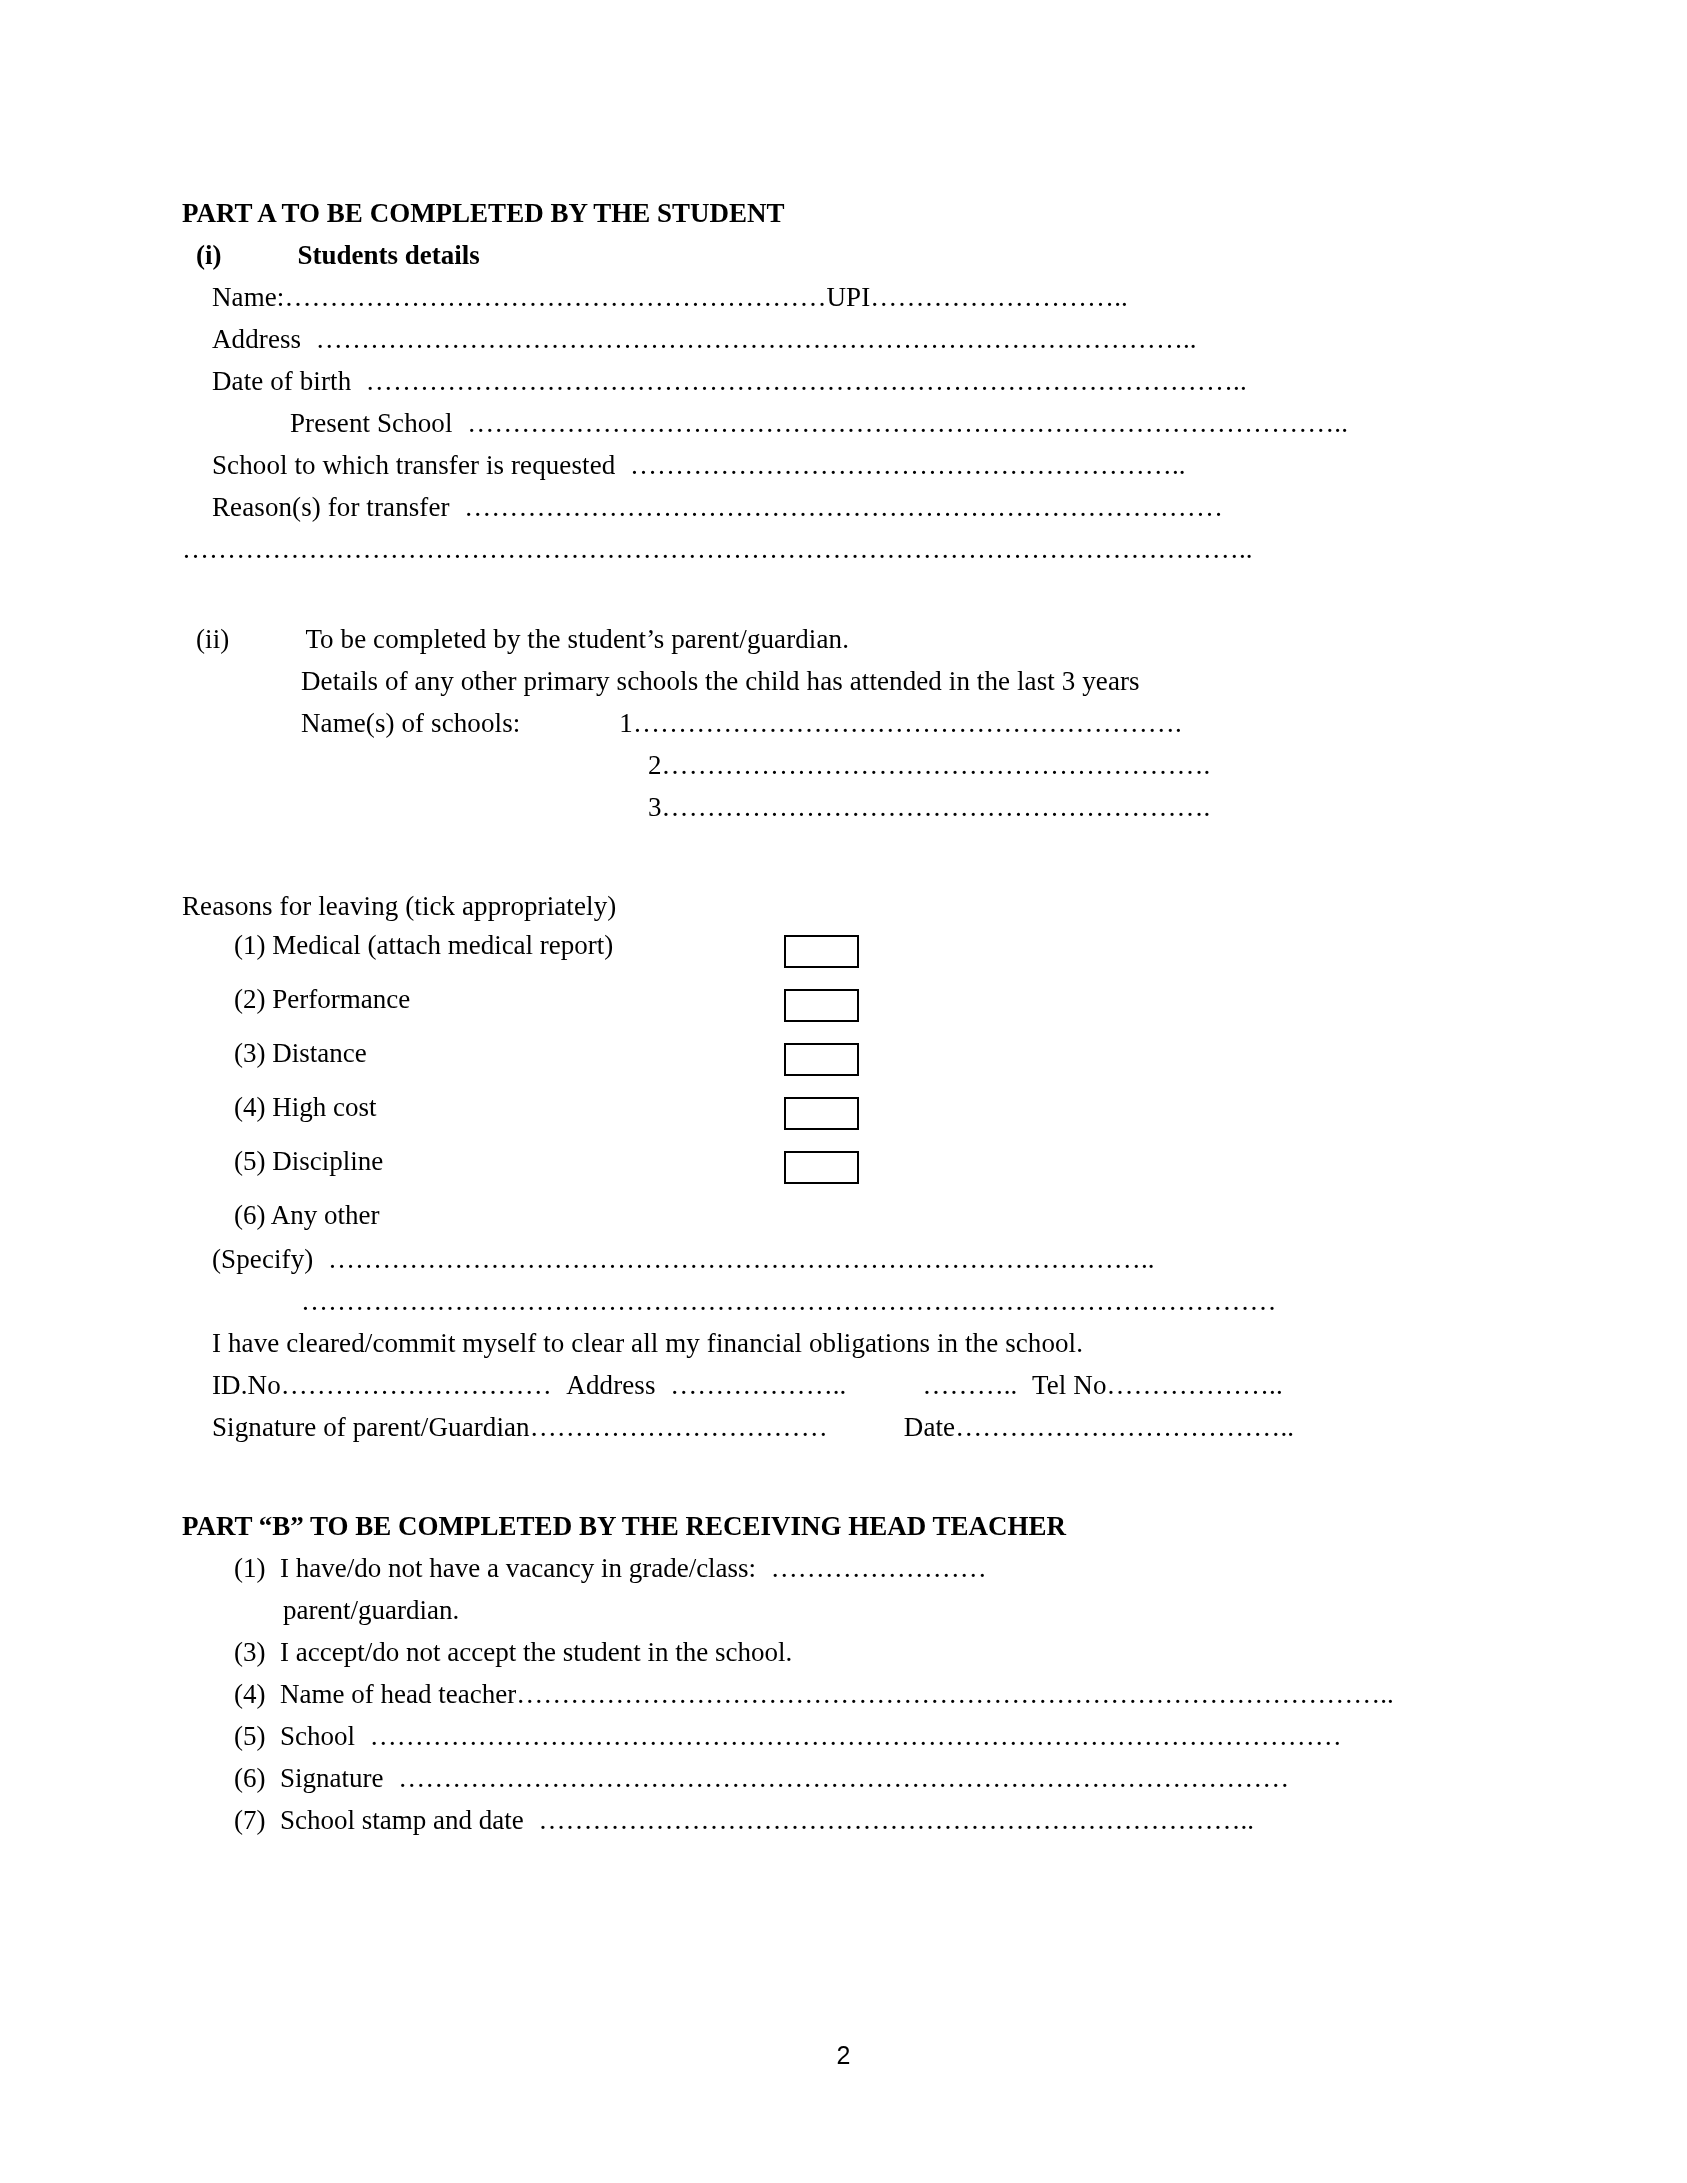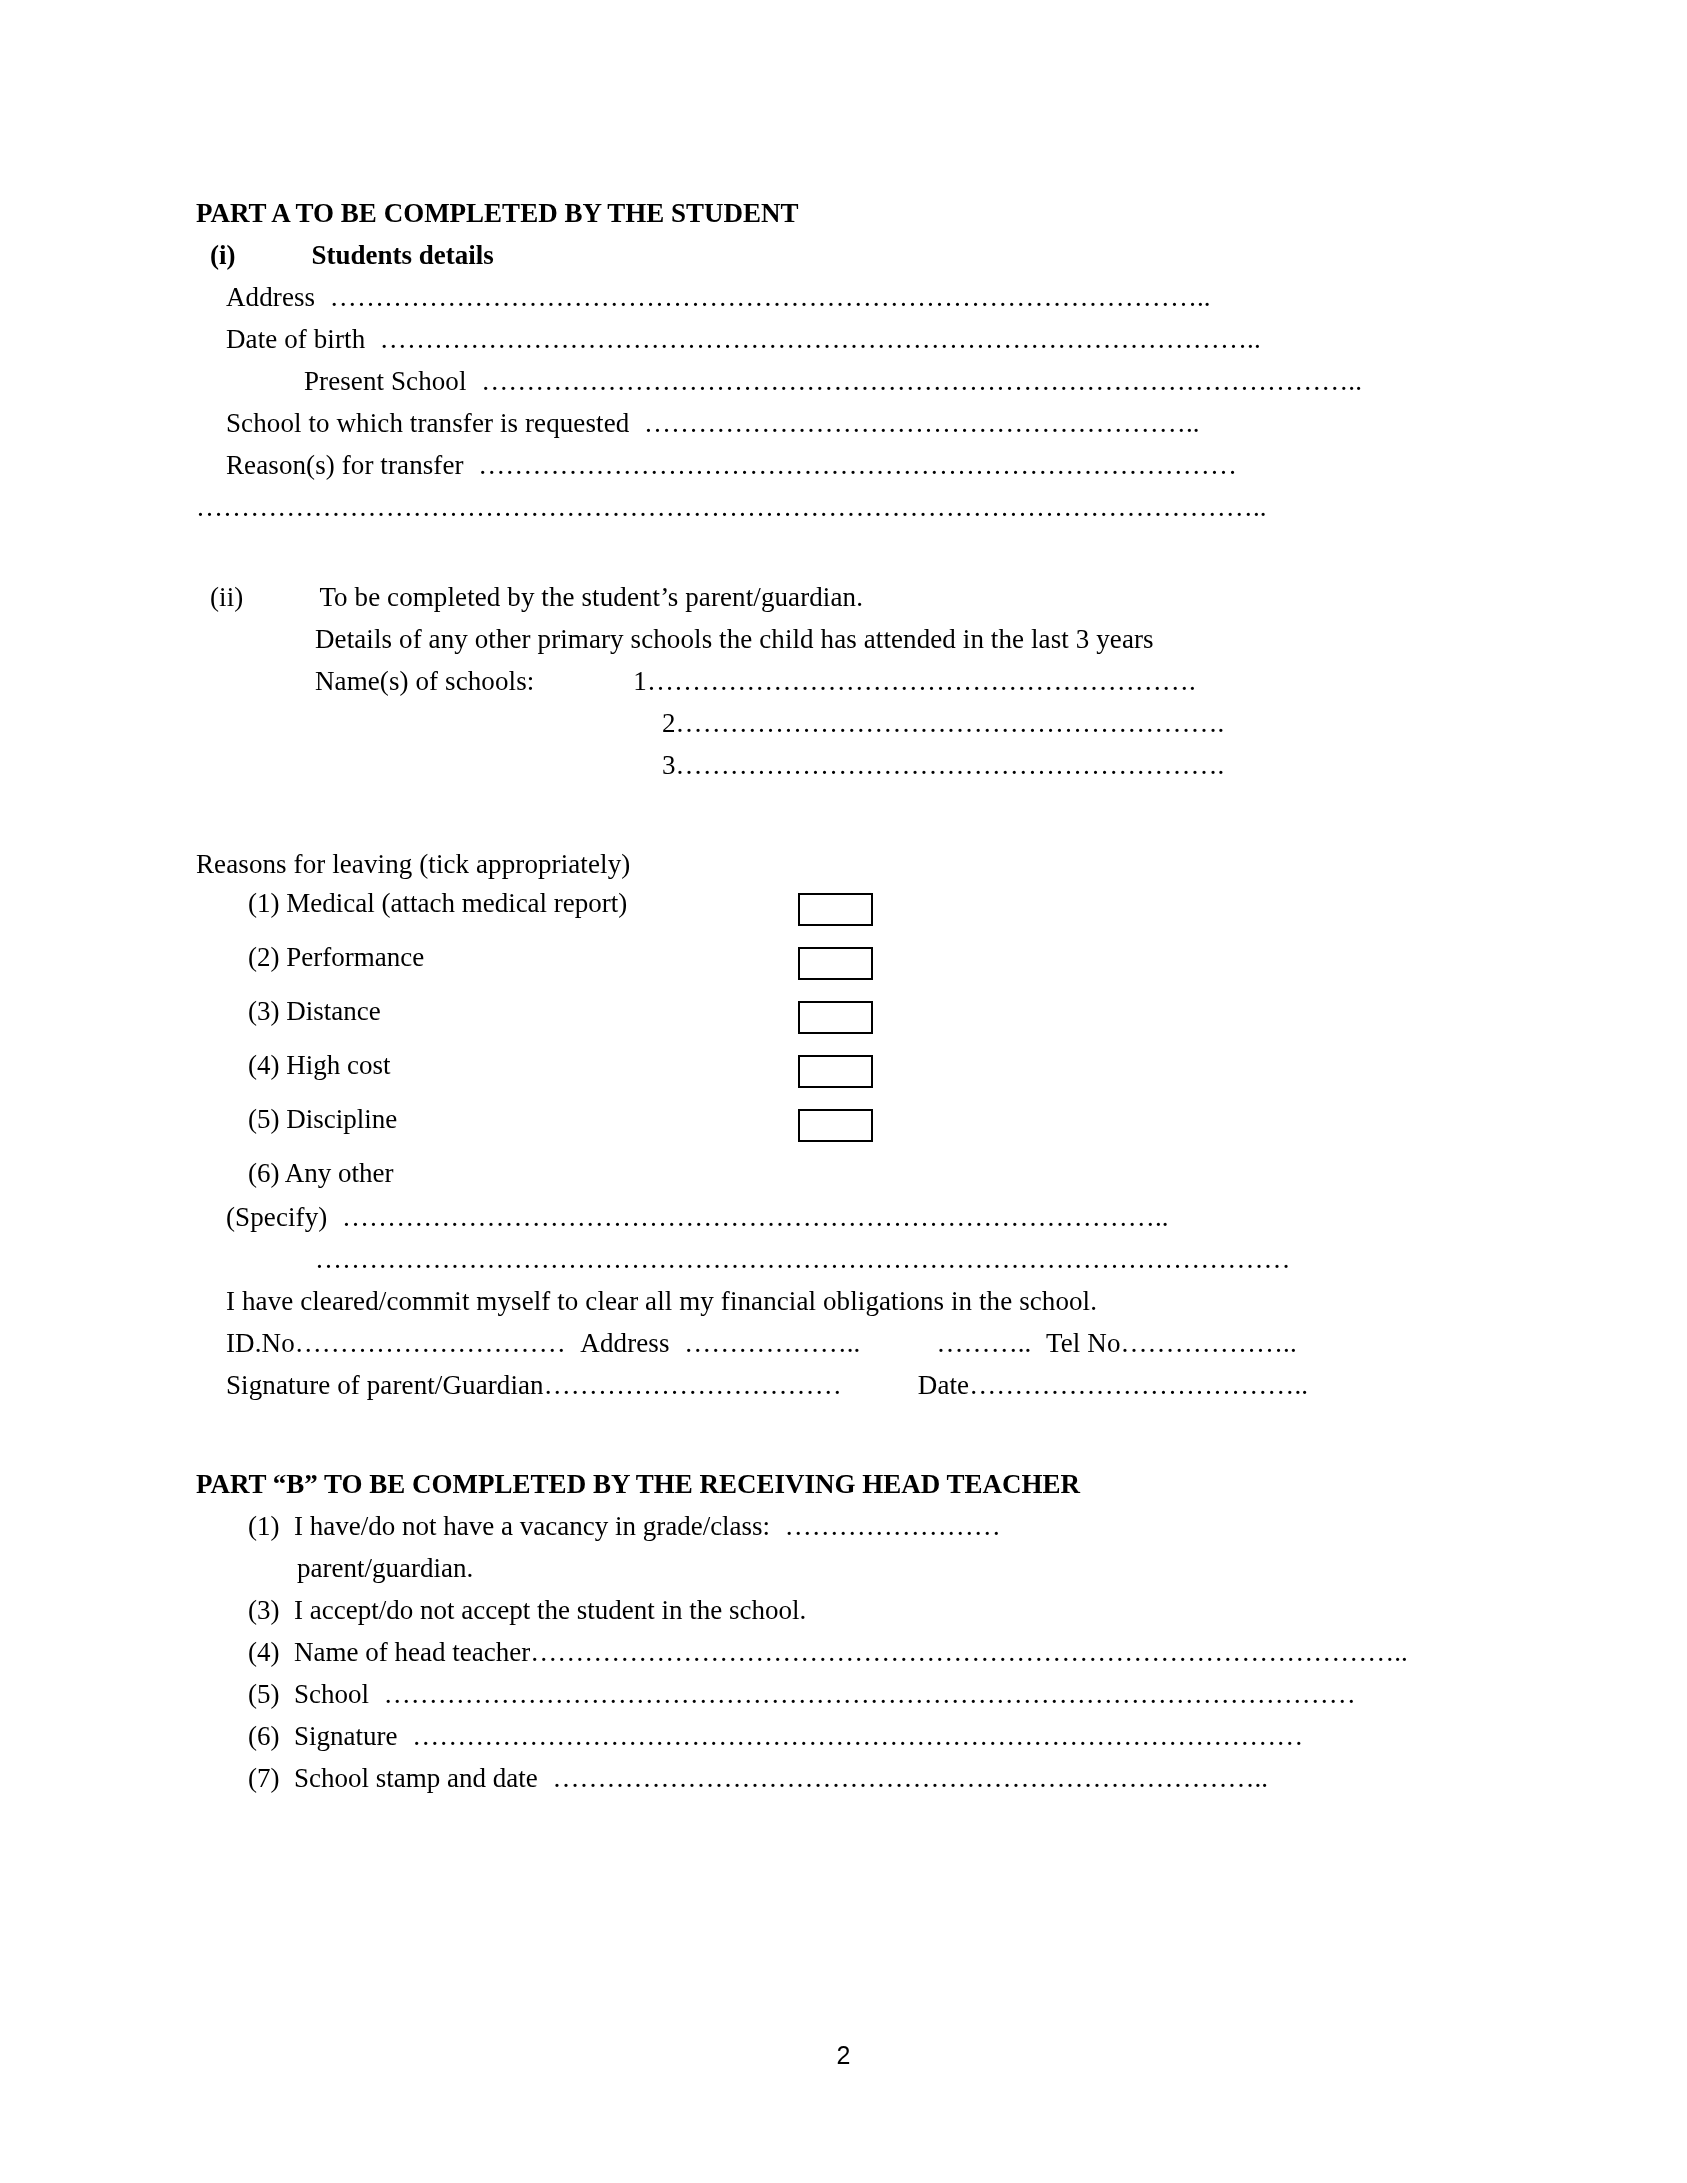--- a/index.html
+++ b/index.html
@@ -14,21 +14,21 @@
     height: 2183px;
     background: #ffffff;
     font-family: "Liberation Serif", "DejaVu Serif", serif;
     color: #000000;
     overflow: hidden;
   }
 
   
   .content {
     position: absolute;
-    left: 196px;
+    left: 182px;
     top: 192px;
     width: 1257px;
   }
 
   .line {
     font-size: 27px;
     line-height: 42px;
     white-space: nowrap;
     letter-spacing: 0.1px;
   }
@@ -113,20 +113,21 @@
 </head>
 <body>
 
 <div class="page">
   <div class="content">
 
     <div class="heading i-0">PART A TO BE COMPLETED BY THE STUDENT</div>
 
     <div class="sub-heading i-1"><span>(i)</span><span class="tabgap"></span><span>Students details</span></div>
 
+    <div class="line i-2"><span>Name:</span><span>……………………………………………………</span><span>UPI</span><span>………………………..</span></div>
 
     <div class="line i-2"><span>Address</span><span class="smallgap"></span><span>……………………………………………………………………………………..</span></div>
 
     <div class="line i-2"><span>Date of birth</span><span class="smallgap"></span><span>……………………………………………………………………………………..</span></div>
 
     <div class="line i-3"><span>Present School</span><span class="smallgap"></span><span>……………………………………………………………………………………..</span></div>
 
     <div class="line i-2"><span>School to which transfer is requested</span><span class="smallgap"></span><span>……………………………………………………..</span></div>
 
     <div class="line i-2"><span>Reason(s) for transfer</span><span class="smallgap"></span><span>…………………………………………………………………………</span></div>

